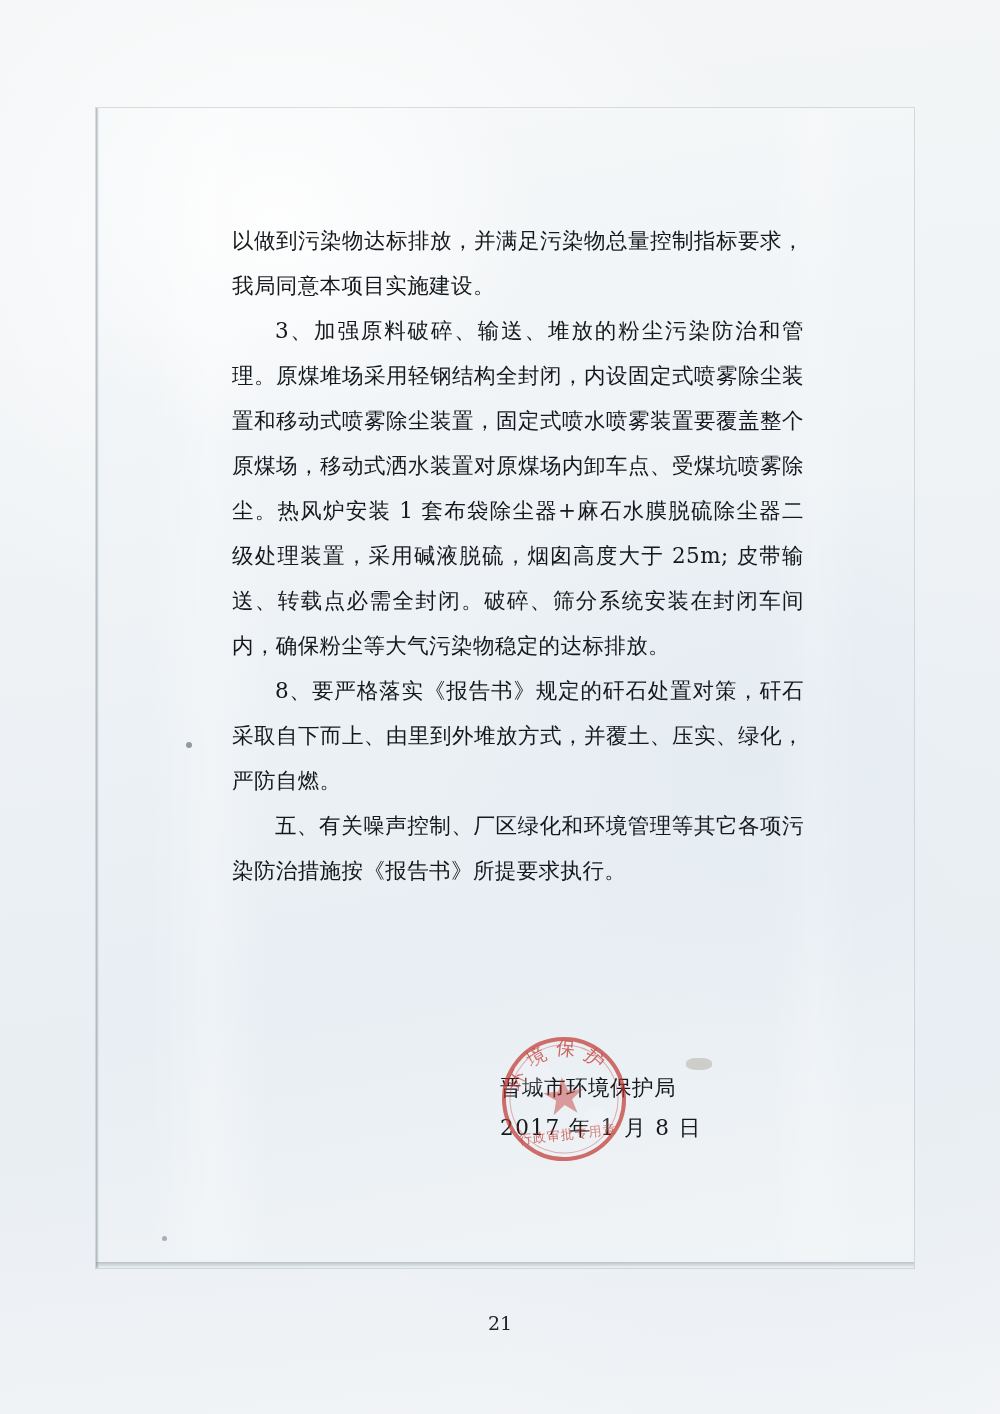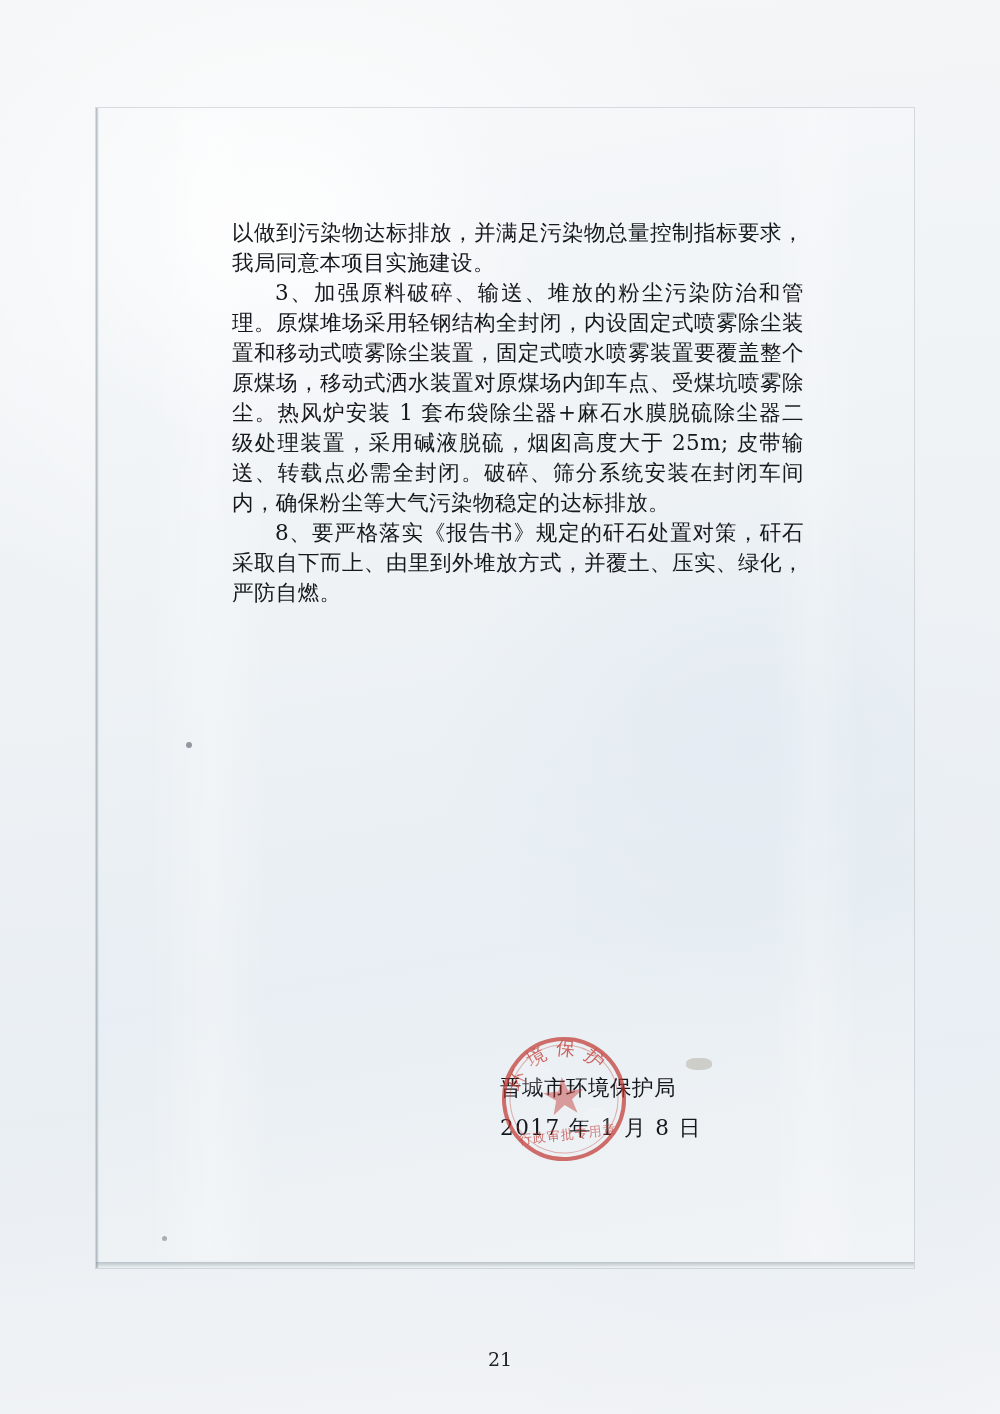--- a/index.html
+++ b/index.html
@@ -64,21 +64,21 @@
     pointer-events: none;
   }
 
   
   #doc-body {
     position: absolute;
     left: 232px;
     top: 218px;
     width: 572px;
     font-size: 21.5px;
-    line-height: 30px;
+    line-height: 45px;
     color: #15181c;
     letter-spacing: 0.4px;
     font-family: "DejaVu Serif", "Liberation Serif", serif;
   }
   .para {
     margin: 0 0 0 0;
     text-align: justify;
     text-justify: inter-character;
     white-space: pre-wrap;
     text-indent: 0;
@@ -116,21 +116,20 @@
   
   #page-number {
     position: absolute;
     left: 0;
     top: 1312px;
     width: 1000px;
     text-align: center;
     font-size: 19px;
     color: #20242a;
     font-family: "DejaVu Serif", "Liberation Serif", serif;
-    margin-top: 36px;
   }
 </style>
 </head>
 <body>
 
 <div id="scan-page">
 
   <div id="paper-sheet"></div>
   <div id="paper-edge-left"></div>
   <div id="paper-edge-bottom"></div>
@@ -138,20 +137,21 @@
   <div class="streak" style="left:150px; top:110px; width:120px; height:1150px; opacity:0.5;"></div>
   <div class="streak" style="left:770px; top:110px; width:90px; height:1150px; opacity:0.35;"></div>
   <div class="smudge" style="left:186px; top:742px; width:6px; height:6px; background:rgba(70,80,90,0.55);"></div>
   <div class="smudge" style="left:162px; top:1236px; width:5px; height:5px; background:rgba(80,90,100,0.45);"></div>
   <div class="smudge" style="left:686px; top:1058px; width:26px; height:12px; background:rgba(150,140,120,0.35); border-radius:40%;"></div>
 
   <div id="doc-body">
     <p class="para">以做到污染物达标排放，并满足污染物总量控制指标要求，我局同意本项目实施建设。</p>
     <p class="para indent">3、加强原料破碎、输送、堆放的粉尘污染防治和管理。原煤堆场采用轻钢结构全封闭，内设固定式喷雾除尘装置和移动式喷雾除尘装置，固定式喷水喷雾装置要覆盖整个原煤场，移动式洒水装置对原煤场内卸车点、受煤坑喷雾除尘。热风炉安装 1 套布袋除尘器+麻石水膜脱硫除尘器二级处理装置，采用碱液脱硫，烟囱高度大于 25m; 皮带输送、转载点必需全封闭。破碎、筛分系统安装在封闭车间内，确保粉尘等大气污染物稳定的达标排放。</p>
     <p class="para indent">8、要严格落实《报告书》规定的矸石处置对策，矸石采取自下而上、由里到外堆放方式，并覆土、压实、绿化，严防自燃。</p>
+    <p class="para indent">五、有关噪声控制、厂区绿化和环境管理等其它各项污染防治措施按《报告书》所提要求执行。</p>
   </div>
 
   <div id="sign-block">
     <div id="sign-org">晋城市环境保护局</div>
     <div id="sign-date">2017 年 1 月 8 日</div>
   </div>
 
   <div id="seal">
     <svg width="132" height="132" viewBox="0 0 132 132" xmlns="http://www.w3.org/2000/svg">
       <g transform="rotate(-6 66 66)">

